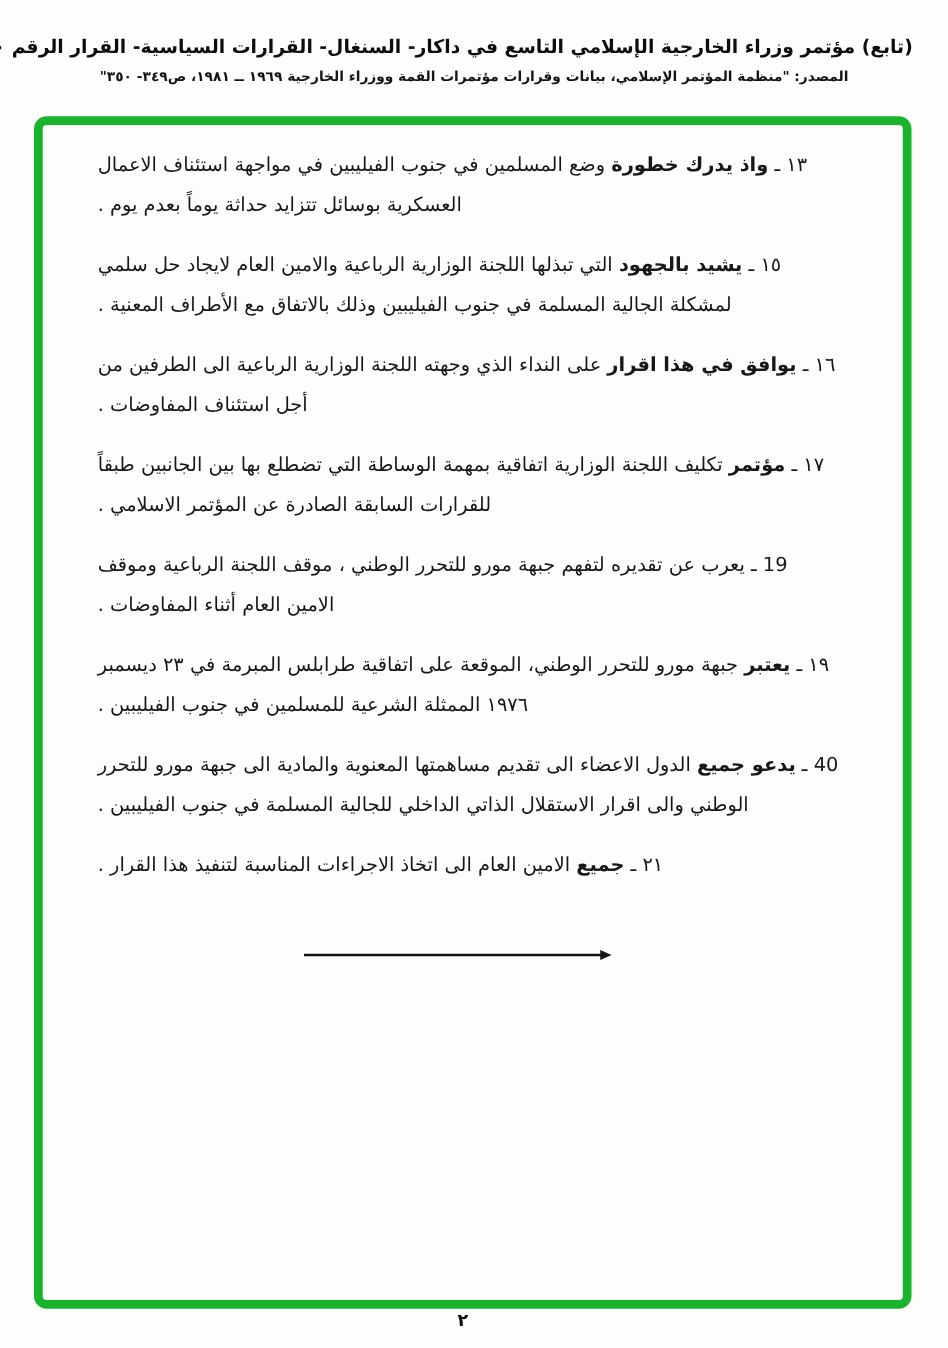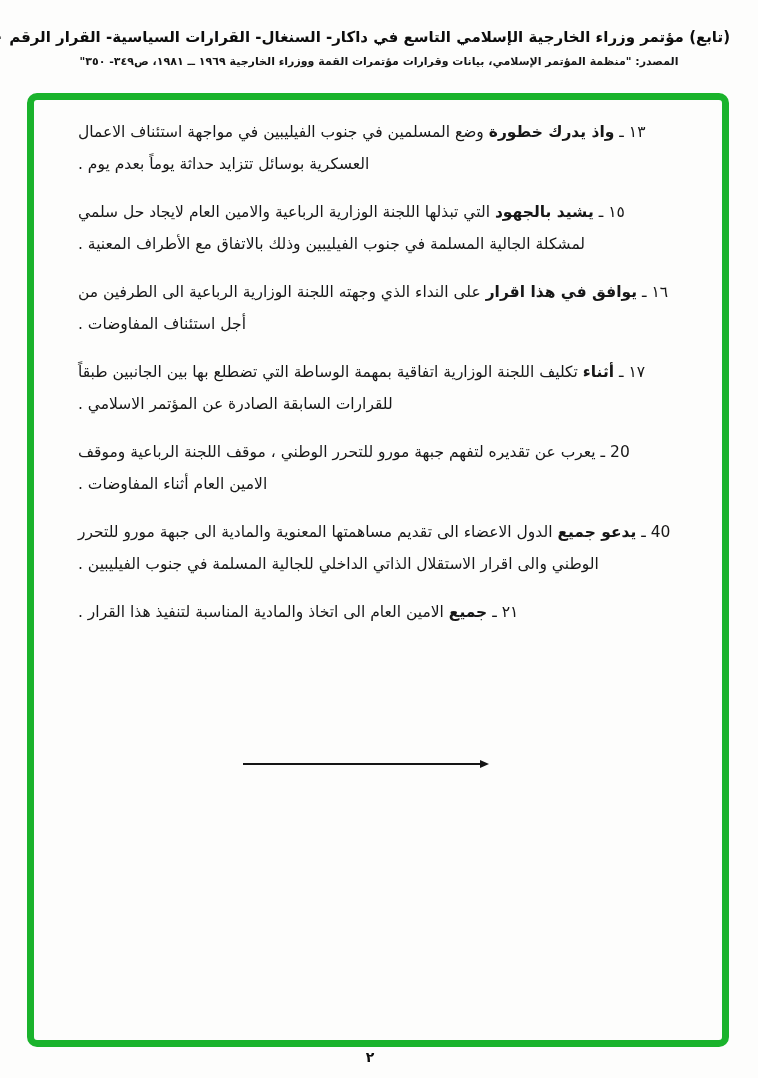--- a/index.html
+++ b/index.html
@@ -66,28 +66,29 @@
   <div class="frame" style="border-color: rgb(26, 179, 44);"></div>
 
   <div class="resolutions" id="resolution-list">
   <p class="res-item"><span class="num">١٣</span><span class="sep"> ـ </span><span class="segs"><span class="b">واذ يدرك خطورة</span><span> وضع المسلمين في جنوب الفيليبين في مواجهة استئناف الاعمال العسكرية بوسائل تتزايد حداثة يوماً بعدم يوم .</span></span></p>
 
 
   <p class="res-item"><span class="num">١٥</span><span class="sep"> ـ </span><span class="segs"><span class="b">يشيد بالجهود</span><span> التي تبذلها اللجنة الوزارية الرباعية والامين العام لايجاد حل سلمي لمشكلة الجالية المسلمة في جنوب الفيليبين وذلك بالاتفاق مع الأطراف المعنية .</span></span></p>
 
   <p class="res-item"><span class="num">١٦</span><span class="sep"> ـ </span><span class="segs"><span class="b">يوافق في هذا اقرار</span><span> على النداء الذي وجهته اللجنة الوزارية الرباعية الى الطرفين من أجل استئناف المفاوضات .</span></span></p>
 
-  <p class="res-item"><span class="num">١٧</span><span class="sep"> ـ </span><span class="segs"><span class="b">أثناء</span><span> تكليف اللجنة الوزارية اتفاقية بمهمة الوساطة التي تضطلع بها بين الجانبين طبقاً للقرارات السابقة الصادرة عن المؤتمر الاسلامي .</span></span></p>
+  <p class="res-item"><span class="num">١٧</span><span class="sep"> ـ </span><span class="segs"><span class="b">مؤتمر</span><span> تكليف اللجنة الوزارية اتفاقية بمهمة الوساطة التي تضطلع بها بين الجانبين طبقاً للقرارات السابقة الصادرة عن المؤتمر الاسلامي .</span></span></p>
 
-  <p class="res-item"><span class="num">20</span><span class="sep"> ـ </span><span class="segs"><span>يعرب عن تقديره لتفهم جبهة مورو للتحرر الوطني ، موقف اللجنة الرباعية وموقف الامين العام أثناء المفاوضات .</span></span></p>
+  <p class="res-item"><span class="num">19</span><span class="sep"> ـ </span><span class="segs"><span>يعرب عن تقديره لتفهم جبهة مورو للتحرر الوطني ، موقف اللجنة الرباعية وموقف الامين العام أثناء المفاوضات .</span></span></p>
 
+  <p class="res-item"><span class="num">١٩</span><span class="sep"> ـ </span><span class="segs"><span class="b">يعتبر</span><span> جبهة مورو للتحرر الوطني،  الموقعة على اتفاقية طرابلس المبرمة في ٢٣ ديسمبر ١٩٧٦ الممثلة الشرعية للمسلمين في جنوب الفيليبين .</span></span></p>
 
   <p class="res-item"><span class="num">40</span><span class="sep"> ـ </span><span class="segs"><span class="b">يدعو جميع</span><span> الدول الاعضاء الى تقديم مساهمتها المعنوية والمادية الى جبهة مورو للتحرر الوطني والى اقرار الاستقلال الذاتي الداخلي للجالية المسلمة في جنوب الفيليبين .</span></span></p>
 
-  <p class="res-item"><span class="num">٢١</span><span class="sep"> ـ </span><span class="segs"><span class="b">جميع</span><span> الامين العام الى اتخاذ والمادية المناسبة لتنفيذ هذا القرار .</span></span></p>
+  <p class="res-item"><span class="num">٢١</span><span class="sep"> ـ </span><span class="segs"><span class="b">جميع</span><span> الامين العام الى اتخاذ الاجراءات المناسبة لتنفيذ هذا القرار .</span></span></p>
 </div>
 
   <div class="divider">
     <span class="line"></span>
     <span class="head"></span>
   </div>
 
   <div class="page-number">٢</div>
 
 </div>

